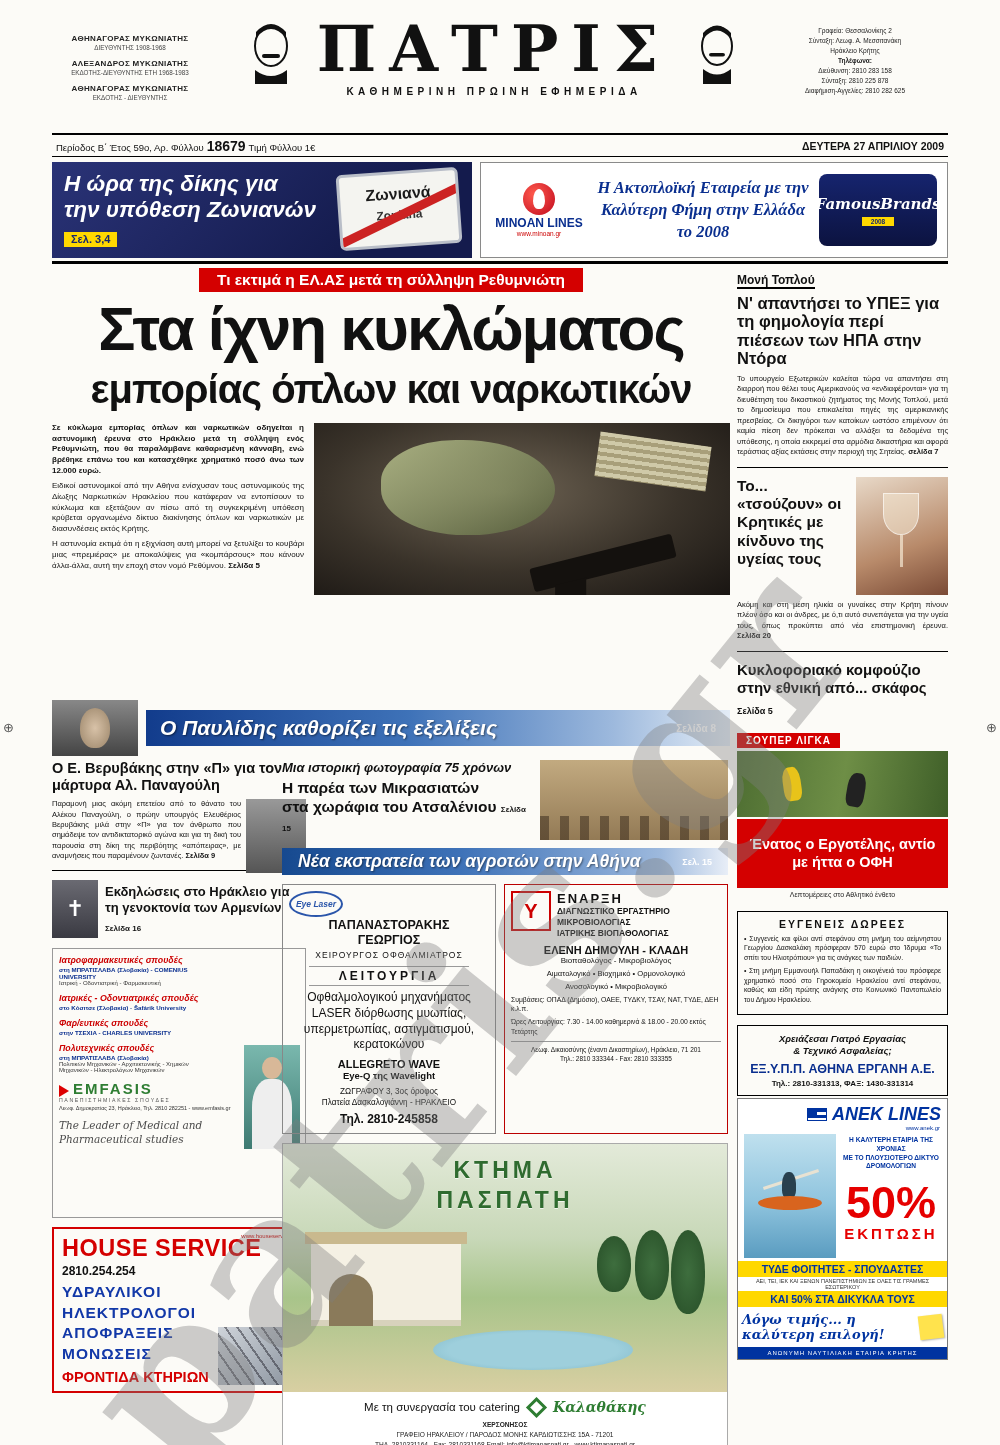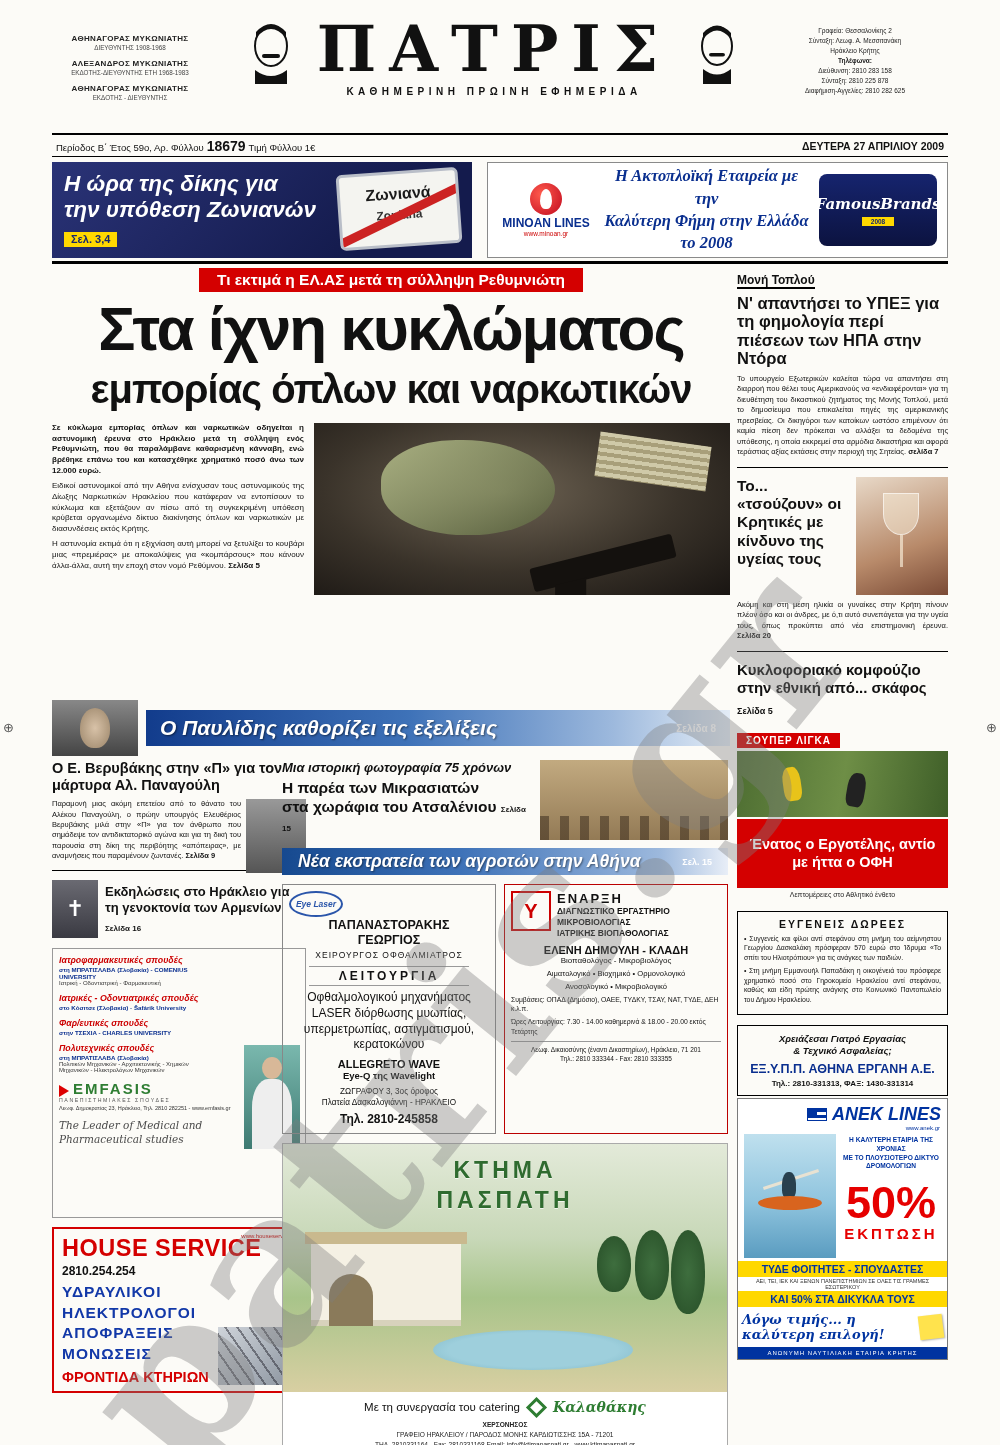--- a/index.html
+++ b/index.html
@@ -17,21 +17,21 @@
   .title-row{display:flex;align-items:center;justify-content:center;gap:16px}
   .paper-title{font-family:"DejaVu Serif","Liberation Serif",serif;font-weight:bold;font-size:63px;letter-spacing:13px;line-height:1.05;white-space:nowrap}
   .portrait{width:60px;height:70px;flex:0 0 auto}
   .mast-sub{font-size:10px;letter-spacing:4.5px;font-weight:bold;margin-top:2px}
   .contact{position:absolute;right:0;top:12px;width:170px;text-align:center;font-size:6.5px;line-height:1.55;color:#222}
   
   .issue-bar{position:absolute;top:133px;left:52px;width:896px;height:24px;border-top:2px solid #000;border-bottom:1px solid #000;display:flex;align-items:center;justify-content:space-between;font-size:9.5px;padding:0 4px}
   .issue-num{font-size:14px;font-weight:bold;margin:0 3px}
   .issue-date{font-weight:bold;font-size:10.5px}
   
-  .banner-row{position:absolute;top:162px;left:52px;width:896px;height:96px;display:flex;gap:15px}
+  .banner-row{position:absolute;top:162px;left:52px;width:896px;height:96px;display:flex;gap:8px}
   .ad-zoniana{width:420px;background:linear-gradient(135deg,#2a3377 0%,#141b4d 75%);color:#fff;display:flex;align-items:center;padding:8px 12px;position:relative}
   .zon-text{font-weight:bold;font-size:22.5px;line-height:1.15;font-style:italic}
   .zon-page{display:inline-block;background:#ffd800;color:#14266e;font-size:11px;font-weight:bold;padding:1px 7px;margin-top:5px;font-style:normal}
   .zon-sign{position:absolute;right:12px;top:9px;width:122px;height:76px;background:#f4f4f0;border:3px solid #b9bec8;border-radius:6px;transform:rotate(-4deg);color:#1a1a1a;font-weight:bold;text-align:center;font-size:16px;line-height:1.5;padding-top:8px;overflow:hidden}
   .zon-sign .l2{font-size:12px;color:#333}
   .zon-slash{position:absolute;left:-14px;top:34px;width:160px;height:9px;background:#cc2222;transform:rotate(-22deg)}
   .ad-minoan{flex:1;background:#fff;border:1px solid #8a8a8a;display:flex;align-items:center;padding:6px 10px;gap:10px}
   .minoan-logo{width:96px;text-align:center}
   .minoan-circle{width:32px;height:32px;margin:0 auto 2px;border-radius:50%;background:radial-gradient(circle at 35% 35%,#ff5a4d,#c00a1e);position:relative}
   .minoan-circle:after{content:"";position:absolute;left:10px;top:6px;width:12px;height:20px;background:#fff;border-radius:50% 50% 40% 40%/60% 60% 40% 40%}

